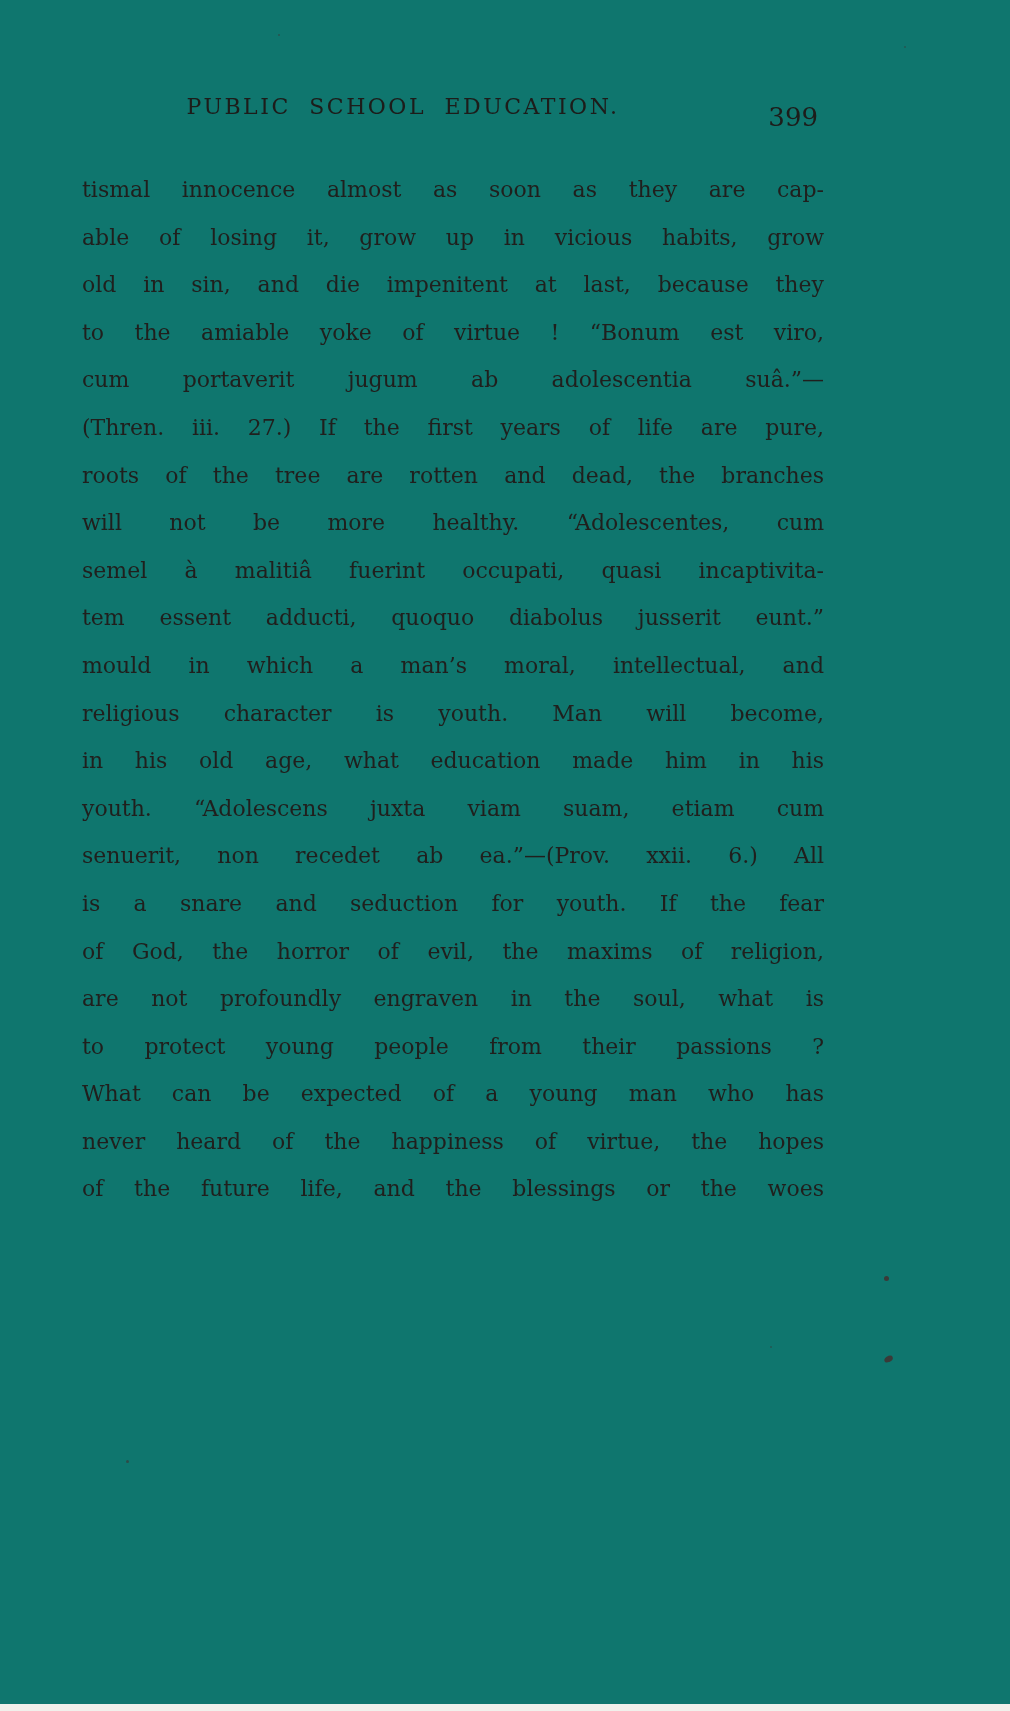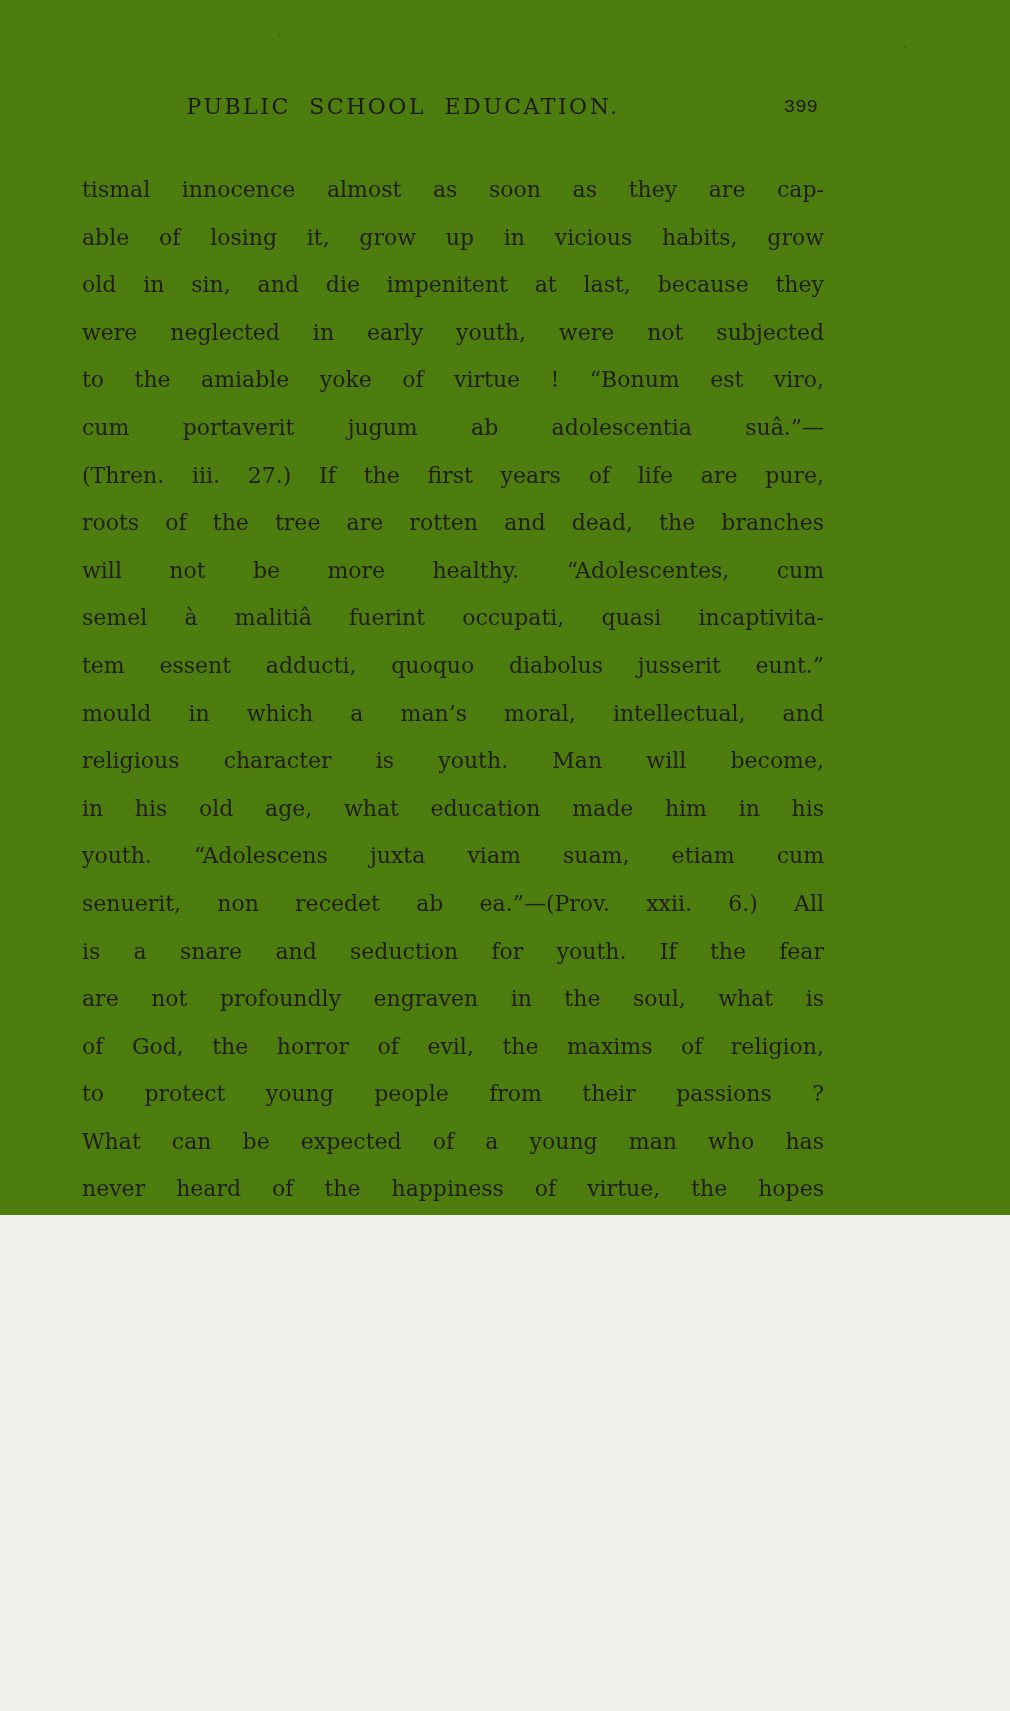--- a/index.html
+++ b/index.html
@@ -3,22 +3,22 @@
 <meta charset="utf-8">
 <style>
   html, body {
     margin: 0;
     padding: 0;
     background: #f1f0eb;
   }
   .page {
     position: relative;
     width: 1010px;
-    height: 1215px;
-    background: #4d7c0f;
+    height: 1704px;
+    background: #0f766e;
     font-family: "DejaVu Serif", "Liberation Serif", serif;
     color: #211f1c;
     overflow: hidden;
   }
   .running-header {
     position: absolute;
     top: 92px;
     left: 82px;
     width: 742px;
     height: 34px;
@@ -30,24 +30,23 @@
     top: 2px;
     text-align: center;
     font-size: 22px;
     letter-spacing: 2.5px;
     word-spacing: 9px;
     color: #1d1c1a;
   }
   .header-page-number {
     position: absolute;
     right: 6px;
-    top: 4px;
-    font-size: 19px;
+    top: 10px;
+    font-size: 26px;
     color: #1d1c1a;
-    font-family: Liberation Mono, monospace;
   }
   .text-column {
     position: absolute;
     left: 82px;
     top: 166px;
     width: 742px;
   }
   .line {
     font-size: 22px;
     line-height: 47.6px;
@@ -79,36 +78,35 @@
 
   <div class="running-header">
     <div class="header-title">PUBLIC SCHOOL EDUCATION.</div>
     <div class="header-page-number">399</div>
   </div>
 
   <div class="text-column">
     <div class="line">tismal innocence almost as soon as they are cap-</div>
     <div class="line">able of losing it, grow up in vicious habits, grow</div>
     <div class="line">old in sin, and die impenitent at last, because they</div>
-    <div class="line">were neglected in early youth, were not subjected</div>
     <div class="line">to the amiable yoke of virtue ! “Bonum est viro,</div>
     <div class="line">cum portaverit jugum ab adolescentia suâ.”—</div>
     <div class="line">(Thren. iii. 27.) If the first years of life are pure,</div>
     <div class="line">roots of the tree are rotten and dead, the branches</div>
     <div class="line">will not be more healthy. “Adolescentes, cum</div>
     <div class="line">semel à malitiâ fuerint occupati, quasi incaptivita-</div>
     <div class="line">tem essent adducti, quoquo diabolus jusserit eunt.”</div>
     <div class="line">mould in which a man’s moral, intellectual, and</div>
     <div class="line">religious character is youth. Man will become,</div>
     <div class="line">in his old age, what education made him in his</div>
     <div class="line">youth. “Adolescens juxta viam suam, etiam cum</div>
     <div class="line">senuerit, non recedet ab ea.”—(Prov. xxii. 6.) All</div>
     <div class="line">is a snare and seduction for youth. If the fear</div>
+    <div class="line">of God, the horror of evil, the maxims of religion,</div>
     <div class="line">are not profoundly engraven in the soul, what is</div>
-    <div class="line">of God, the horror of evil, the maxims of religion,</div>
     <div class="line">to protect young people from their passions ?</div>
     <div class="line">What can be expected of a young man who has</div>
     <div class="line">never heard of the happiness of virtue, the hopes</div>
     <div class="line">of the future life, and the blessings or the woes</div>
   </div>
 
   <div class="speck speck-1"></div>
   <div class="speck speck-2"></div>
   <div class="speck speck-3"></div>
   <div class="speck speck-4"></div>

